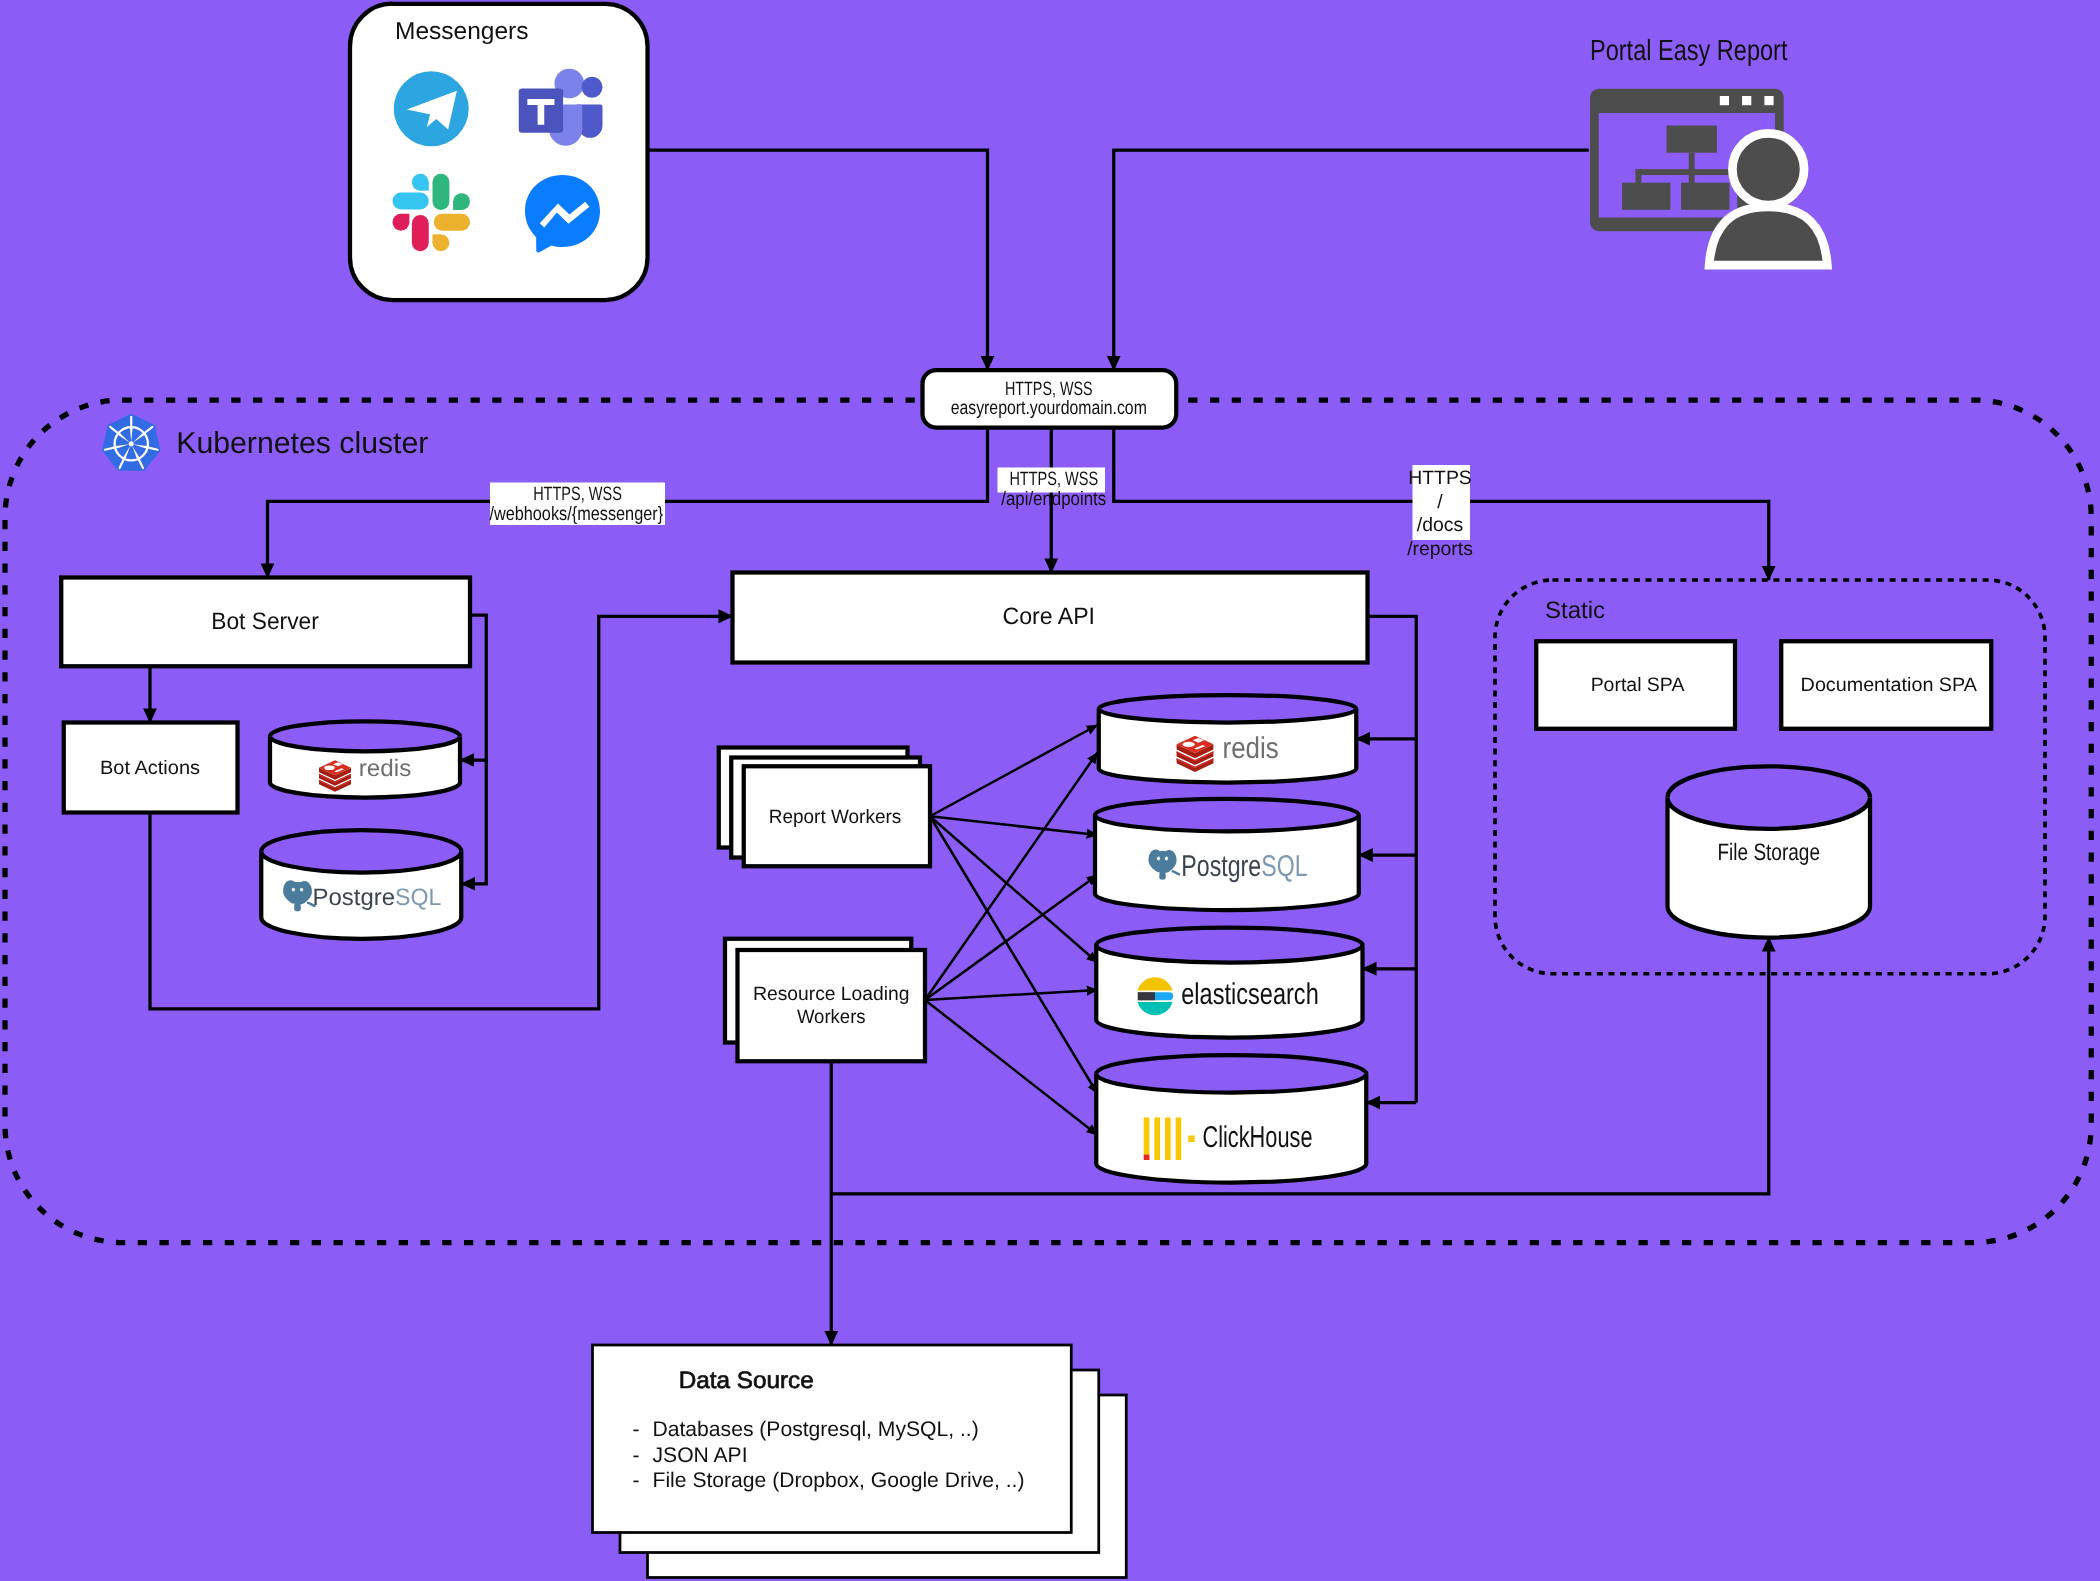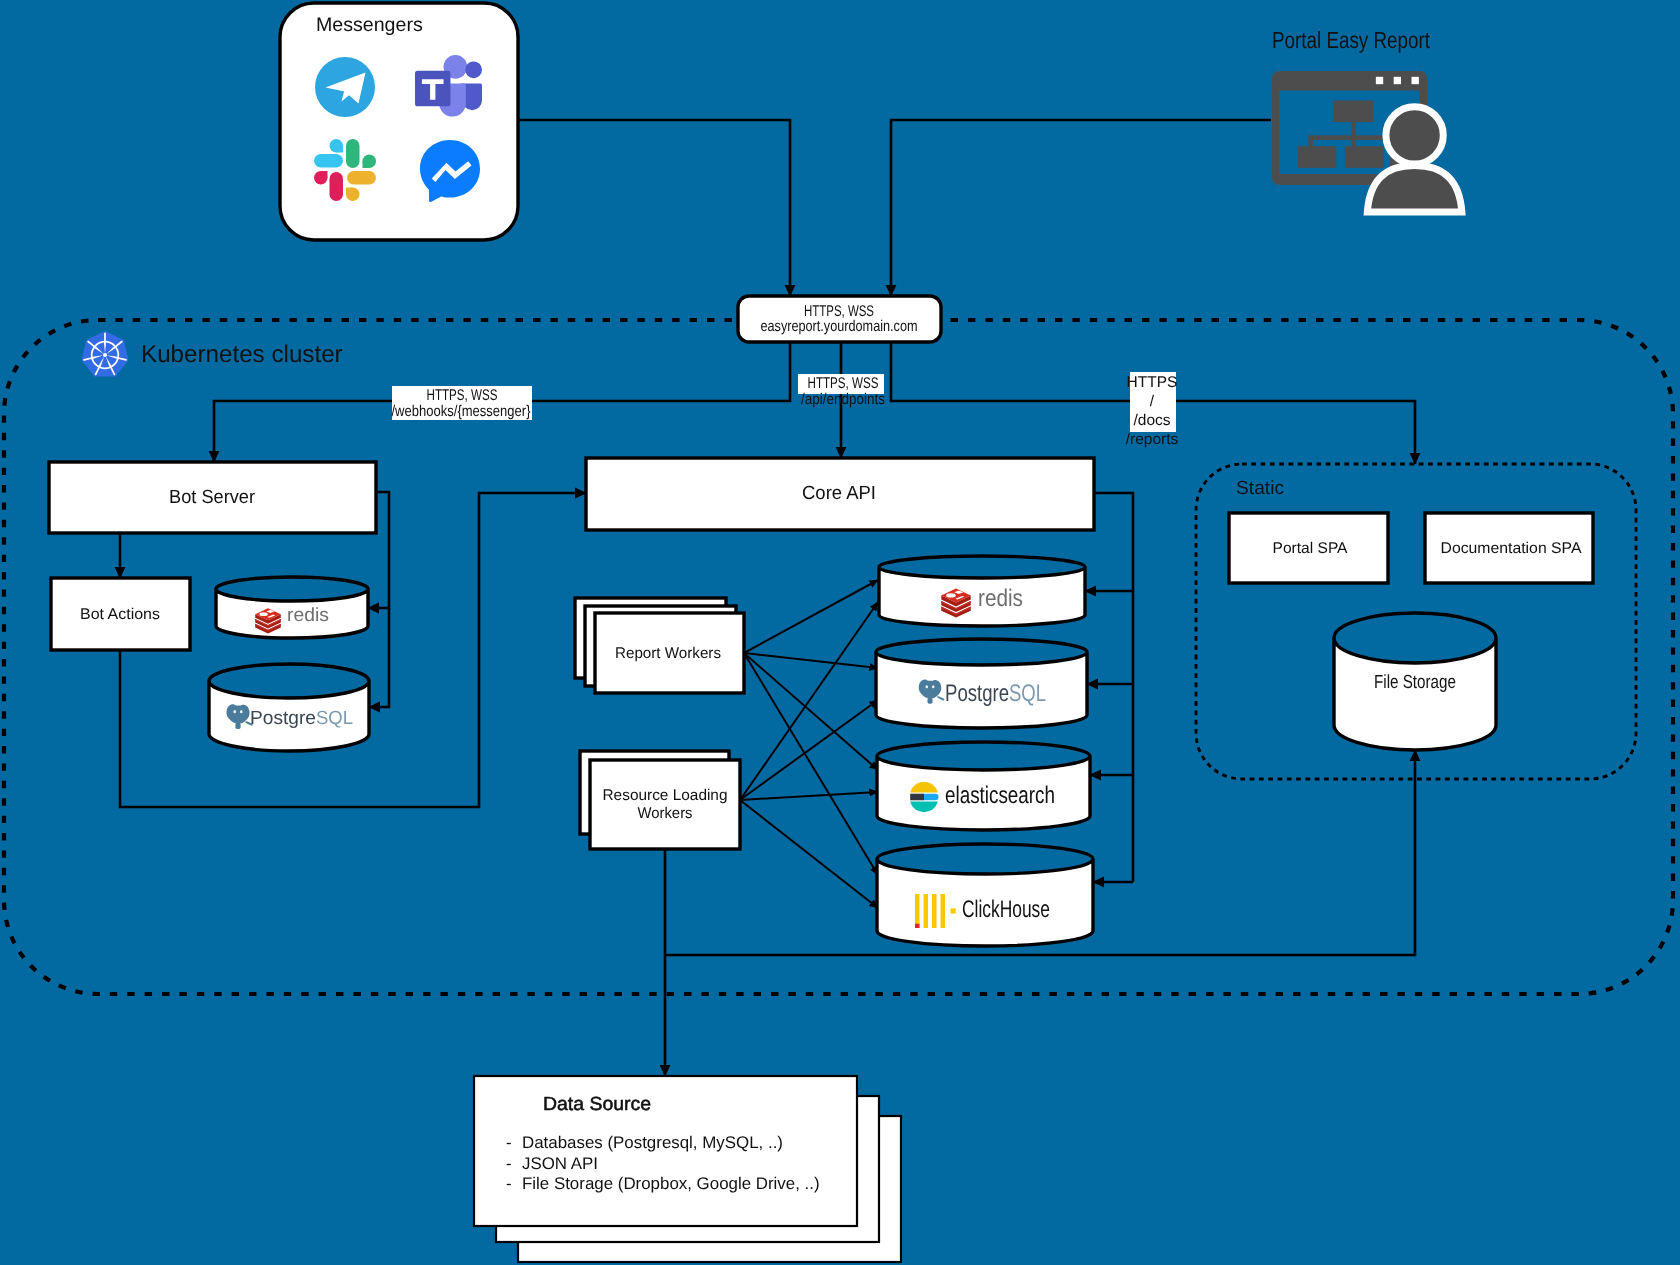--- a/index.html
+++ b/index.html
@@ -1,17 +1,17 @@
 <!DOCTYPE html>
 <html><head>
 <meta charset="utf-8">
 <style>
   html,body{margin:0;padding:0;background:#ffffff;}
   body{width:1680px;height:1265px;overflow:hidden;font-family:"Liberation Sans",sans-serif;}
-  #stage{position:relative;width:1680px;height:1265px;background:#0369a1;}
+  #stage{position:relative;width:1680px;height:1265px;background:#8b5cf6;}
   #diagram{position:absolute;top:0;left:0;}
   text{font-family:"Liberation Sans",sans-serif;fill:#111;-webkit-font-smoothing:antialiased;text-rendering:geometricPrecision;}
   .t14{font-size:15.5px;}
   .t16{font-size:16.9px;}
   .t17{font-size:19px;}
   .t20{font-size:19.6px;}
   .t23{font-size:23.4px;}
   .t24{font-size:24.2px;}
   .t22{font-size:24px;}
   .glabel{fill:#6f6f6f;}

